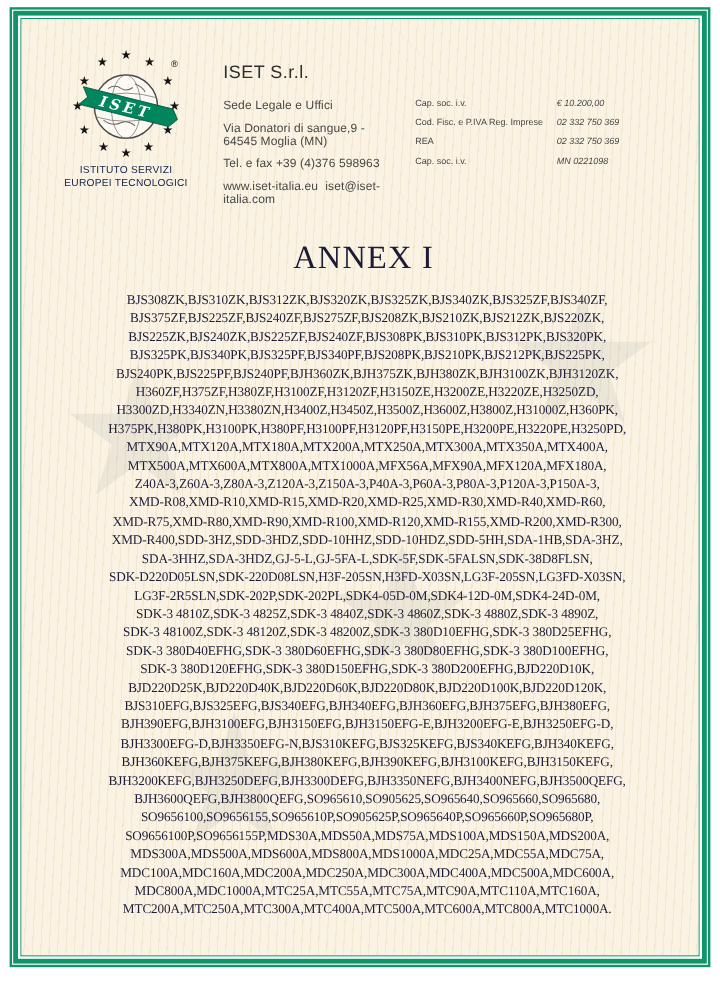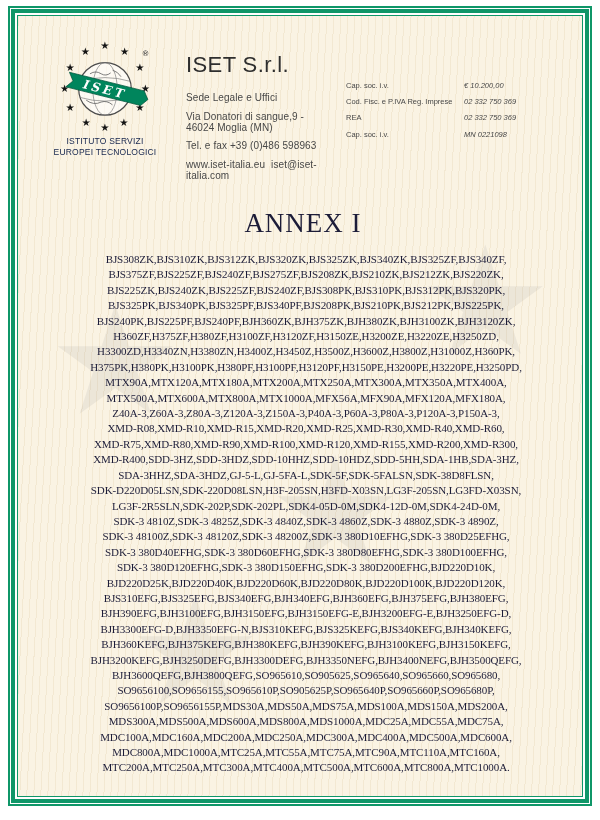--- a/index.html
+++ b/index.html
@@ -25,21 +25,21 @@
     font-family:"DejaVu Sans", sans-serif;pointer-events:none;line-height:1;
   }
   .header{display:flex;padding:24px 26px 0 24px;position:relative;}
   .logo-col{width:126px;text-align:center;flex:none;}
   .logo{width:94px;height:94px;display:block;margin:0 auto;}
   .logo-caption{
     font-size:8.5px;font-weight:normal;color:#15254d;line-height:10.5px;
     letter-spacing:0.2px;margin-top:2px;
   }
   .info-col{flex:1;padding:12px 0 0 18px;}
-  .company-name{font-size:22px;color:#2e2e2e;letter-spacing:0.4px;margin:0 0 14px 0;}
+  .company-name{font-size:15px;color:#2e2e2e;letter-spacing:0.4px;margin:0 0 14px 0;}
   .info-line{font-size:10px;color:#474747;margin:0 0 7.5px 0;letter-spacing:0.1px;}
   .email-link{color:#474747;margin-left:6px;}
   .registry-col{width:210px;flex:none;padding-top:41px;margin-left:12px;}
   .reg-row{display:flex;font-size:7.5px;color:#474747;margin-bottom:7.2px;}
   .reg-label{width:118px;flex:none;}
   .reg-value{flex:1;font-style:italic;}
   .annex-title{
     text-align:center;font-family:"Liberation Serif", serif;
     font-size:27px;color:#1c1c38;margin-top:20px;letter-spacing:1px;
     padding-left:6px;
@@ -96,22 +96,22 @@
         </svg>
         <div class="logo-caption">
           <div>ISTITUTO SERVIZI</div>
           <div>EUROPEI TECNOLOGICI</div>
         </div>
       </div>
 
       <div class="info-col">
         <div class="company-name">ISET S.r.l.</div>
         <div class="info-line">Sede Legale e Uffici</div>
-        <div class="info-line">Via Donatori di sangue,9 - 46024 Moglia (MN)</div>
-        <div class="info-line">Tel. e fax +39 (0)486 598963</div>
+        <div class="info-line">Via Donatori di sangue,9 - 64545 Moglia (MN)</div>
+        <div class="info-line">Tel. e fax +39 (4)376 598963</div>
         <div class="info-line">
           <span>www.iset-italia.eu</span><span class="email-link">iset@iset-italia.com</span>
         </div>
       </div>
 
       <div class="registry-col">
         <div class="reg-row">
           <span class="reg-label">Cap. soc. i.v.</span>
           <span class="reg-value">€ 10.200,00</span>
         </div>

